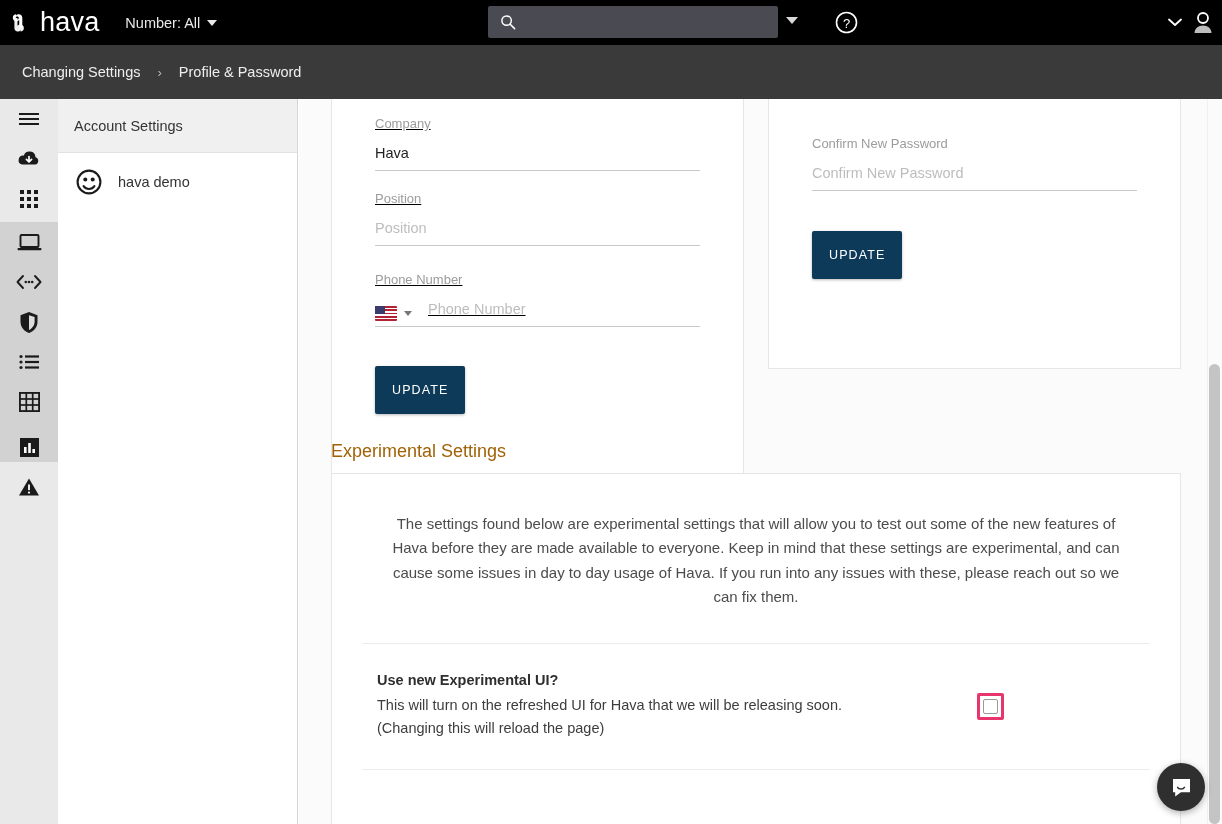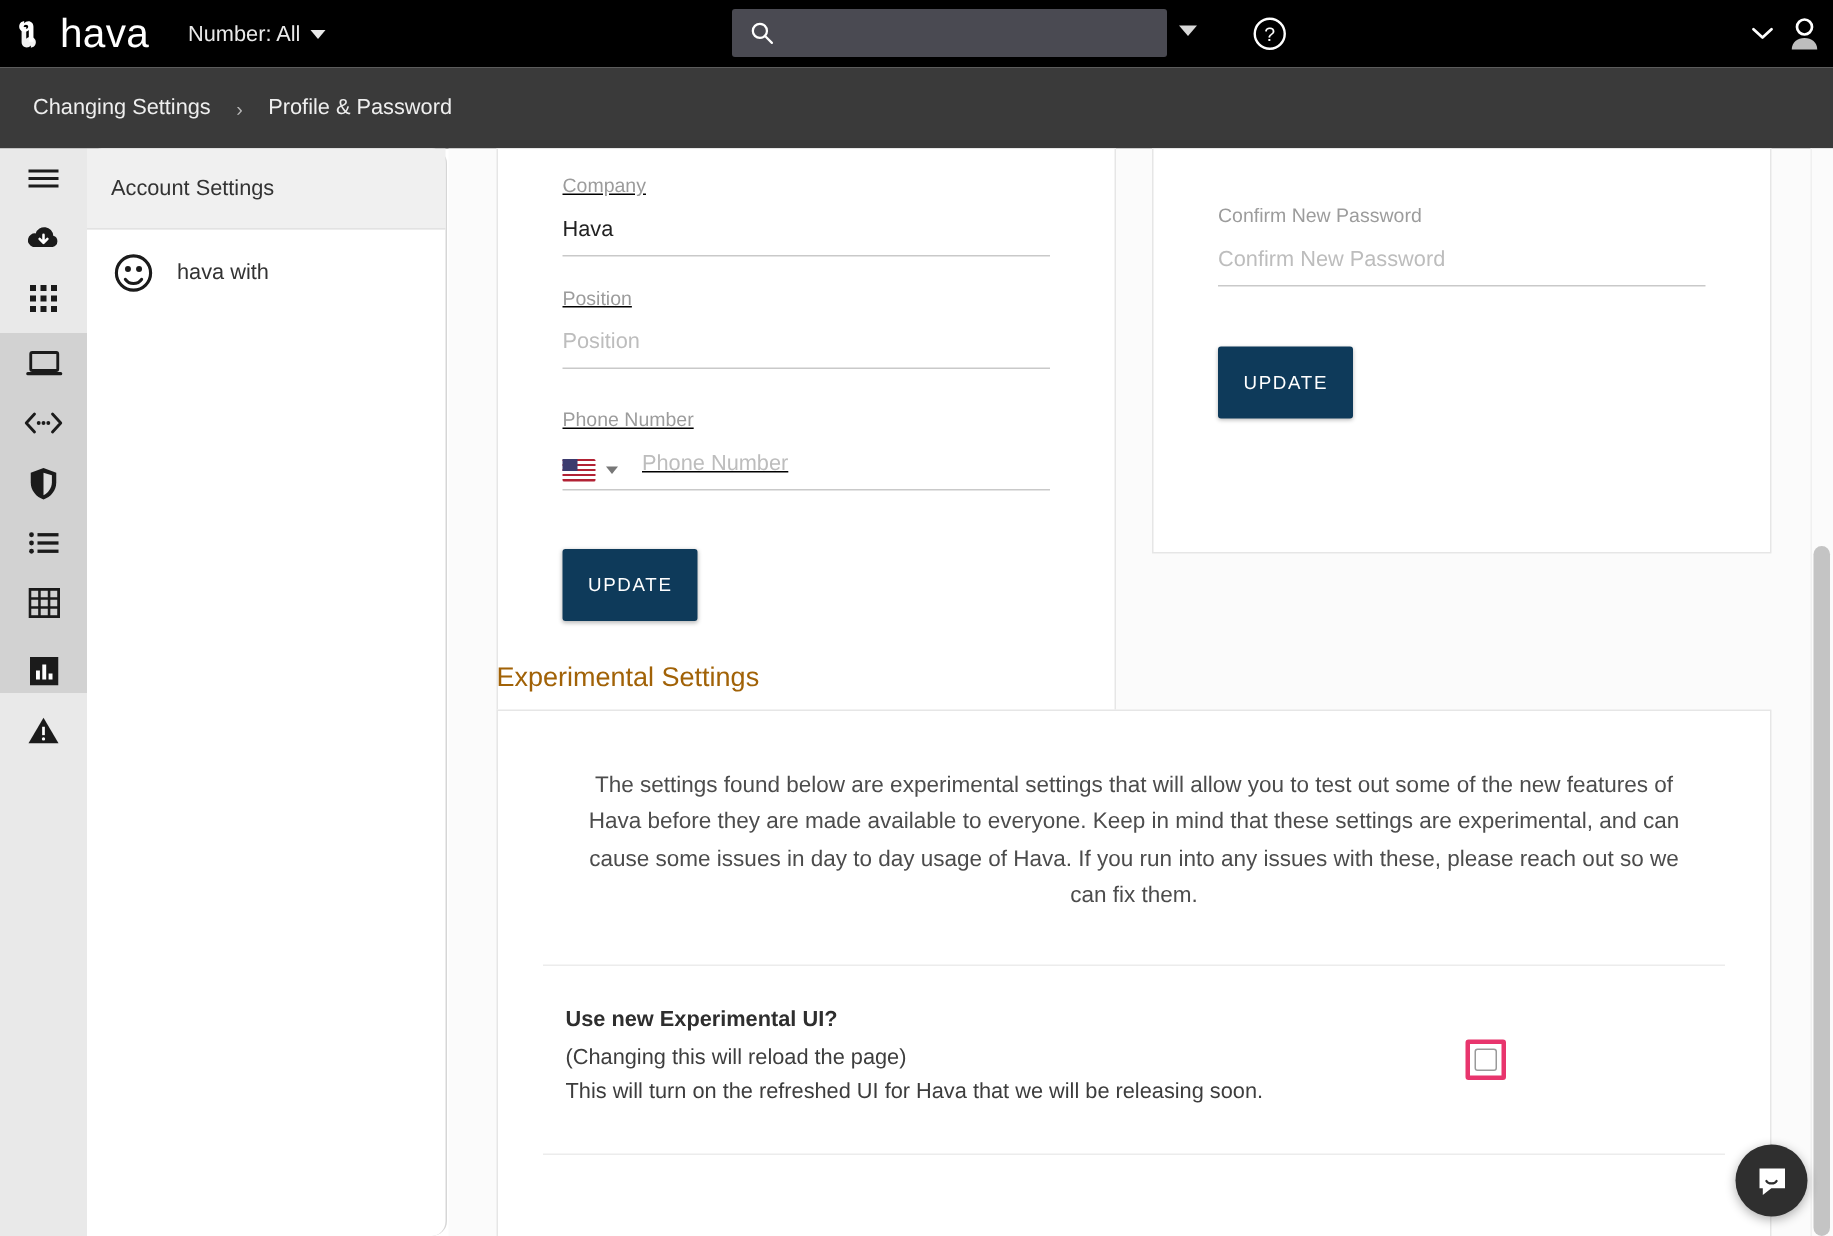--- a/index.html
+++ b/index.html
@@ -96,21 +96,20 @@
     cursor: pointer;
   }
   .rail-item svg { display: block; }
 
   
   .panel2 {
     position: absolute; top: 99px; left: 58px;
     width: 240px; height: 725px;
     background: #ffffff;
     border-right: 1px solid #d6d6d6;
-    border-radius: 10px;
   }
   .panel2-head {
     height: 54px; background: #f0f0f0;
     border-bottom: 1px solid #e2e2e2;
     display: flex; align-items: center;
     padding-left: 16px;
     color: #333333; font-size: 14.5px;
   }
   .panel2-row {
     display: flex; align-items: center; gap: 16px;
@@ -402,21 +401,21 @@
 <div class="panel2">
   <div class="panel2-head">Account Settings</div>
   <div class="panel2-row">
     <svg width="26" height="26" viewBox="0 0 26 26">
       <circle cx="13" cy="13" r="11.4" fill="none" stroke="#1b1b1b" stroke-width="2.1"></circle>
       <circle cx="9.3" cy="10.4" r="2" fill="#1b1b1b"></circle>
       <circle cx="16.7" cy="10.4" r="2" fill="#1b1b1b"></circle>
       <path d="M7.6 17.2a6.6 6.6 0 0 0 10.8 0" fill="none" stroke="#1b1b1b" stroke-width="2.1" stroke-linecap="round"></path>
       <path d="M2 4h10l-2 5H3z" fill="#1b1b1b" opacity="0"></path>
     </svg>
-    <span class="panel2-label">hava with</span>
+    <span class="panel2-label">hava demo</span>
   </div>
 </div>
 
 <div class="main">
 
   <div class="card card-profile">
 
     <div class="field" style="margin-top:36px;">
       <label class="field-label">Company</label>
       <input class="field-input" type="text" value="Hava" style="">
@@ -455,22 +454,22 @@
 
   <div class="section-title">Experimental Settings</div>
 
   <div class="card card-exp">
     <p class="exp-blurb">The settings found below are experimental settings that will allow you to test out some of the new features of Hava before they are made available to everyone. Keep in mind that these settings are experimental, and can cause some issues in day to day usage of Hava. If you run into any issues with these, please reach out so we can fix them.</p>
     <div class="exp-divider"></div>
 
     <div class="exp-row">
       <div class="exp-text">
         <div class="exp-title">Use new Experimental UI?</div>
+        <div class="exp-desc">This will turn on the refreshed UI for Hava that we will be releasing soon.</div>
         <div class="exp-desc">(Changing this will reload the page)</div>
-        <div class="exp-desc">This will turn on the refreshed UI for Hava that we will be releasing soon.</div>
       </div>
       <div class="cb-highlight">
         <input class="cb" type="checkbox" style="">
       </div>
     </div>
 
     <div class="exp-divider" style="margin-top:0;"></div>
   </div>
 </div>
 

